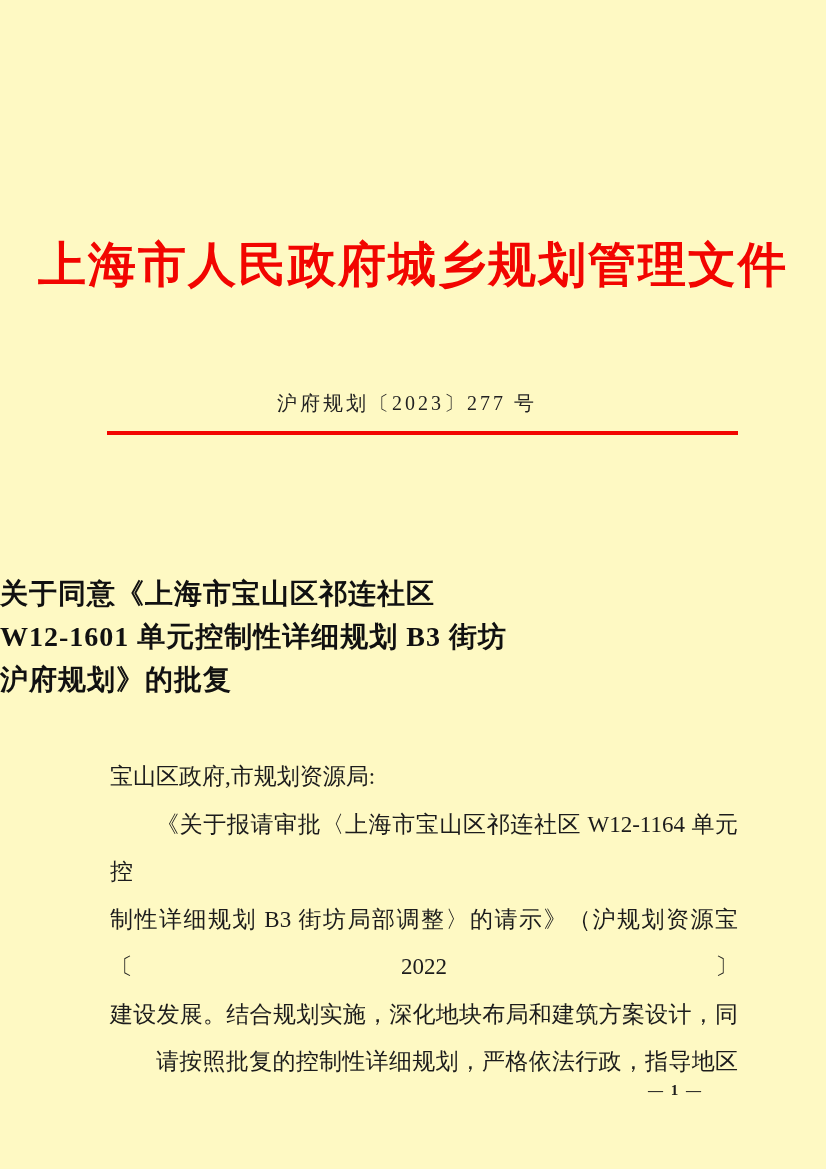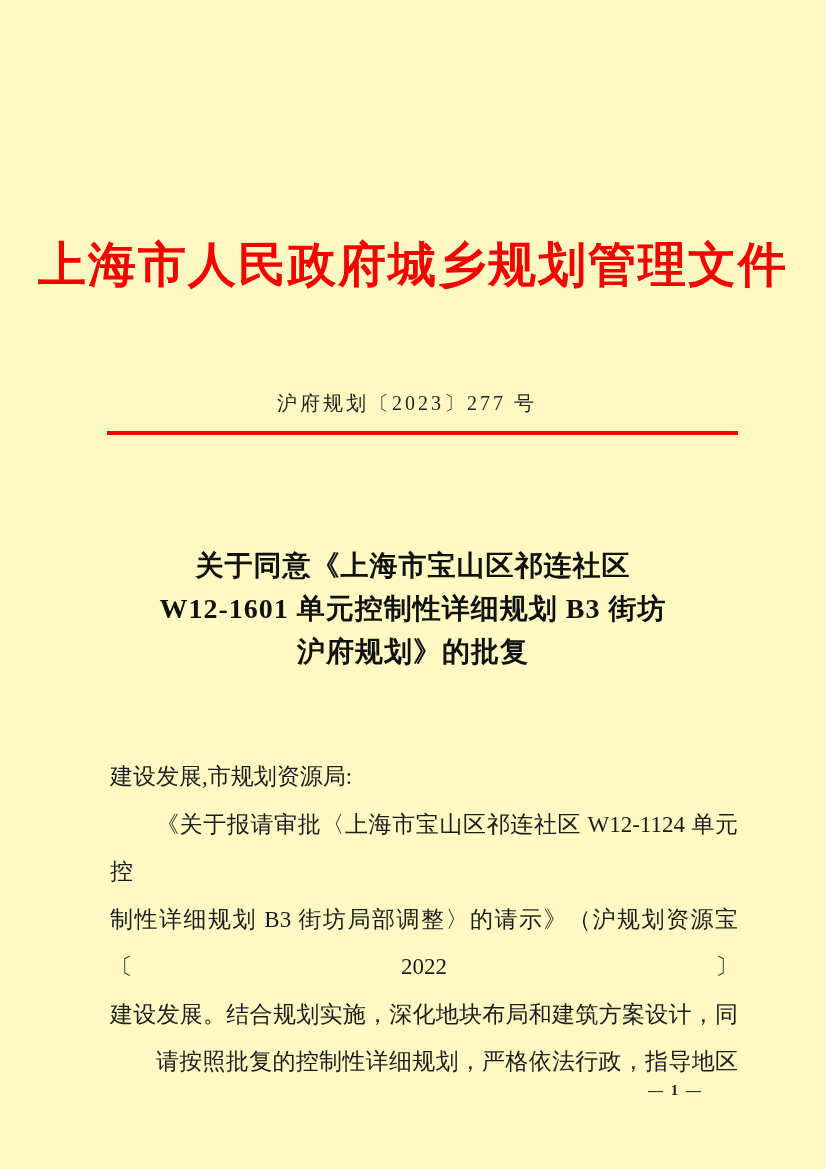--- a/index.html
+++ b/index.html
@@ -40,22 +40,21 @@
     position: absolute;
     left: 107px;
     top: 431px;
     width: 631px;
     height: 3.5px;
     background: #f20500;
   }
   .doc-title {
     position: absolute;
     left: 0; right: 0;
-    top: 544px;
-    text-align: center;
+    top: 572px;
     font-size: 28px;
     line-height: 43px;
     font-weight: 700;
     letter-spacing: 1px;
     color: #111111;
   }
   .body-text {
     position: absolute;
     left: 110px;
     top: 753px;
@@ -99,22 +98,22 @@
 
   <div class="red-rule"></div>
 
   <div class="doc-title">
     <div class="title-line">关于同意《上海市宝山区祁连社区</div>
     <div class="title-line">W12-1601 单元控制性详细规划 B3 街坊</div>
     <div class="title-line">沪府规划》的批复</div>
   </div>
 
   <div class="body-text">
-    <div class="line">建设发展,市规划资源局:</div>
-    <div class="line indent justify">《关于报请审批〈上海市宝山区祁连社区 W12-1124 单元控</div>
+    <div class="line">宝山区政府,市规划资源局:</div>
+    <div class="line indent justify">《关于报请审批〈上海市宝山区祁连社区 W12-1164 单元控</div>
     <div class="line justify">制性详细规划 B3 街坊局部调整〉的请示》（沪规划资源宝〔2022〕</div>
     <div class="line justify">建设发展。结合规划实施，深化地块布局和建筑方案设计，同</div>
     <div class="line indent justify">请按照批复的控制性详细规划，严格依法行政，指导地区</div>
   </div>
 
   <div class="page-footer">— 1 —</div>
 
 </div>
 
 </body></html>

